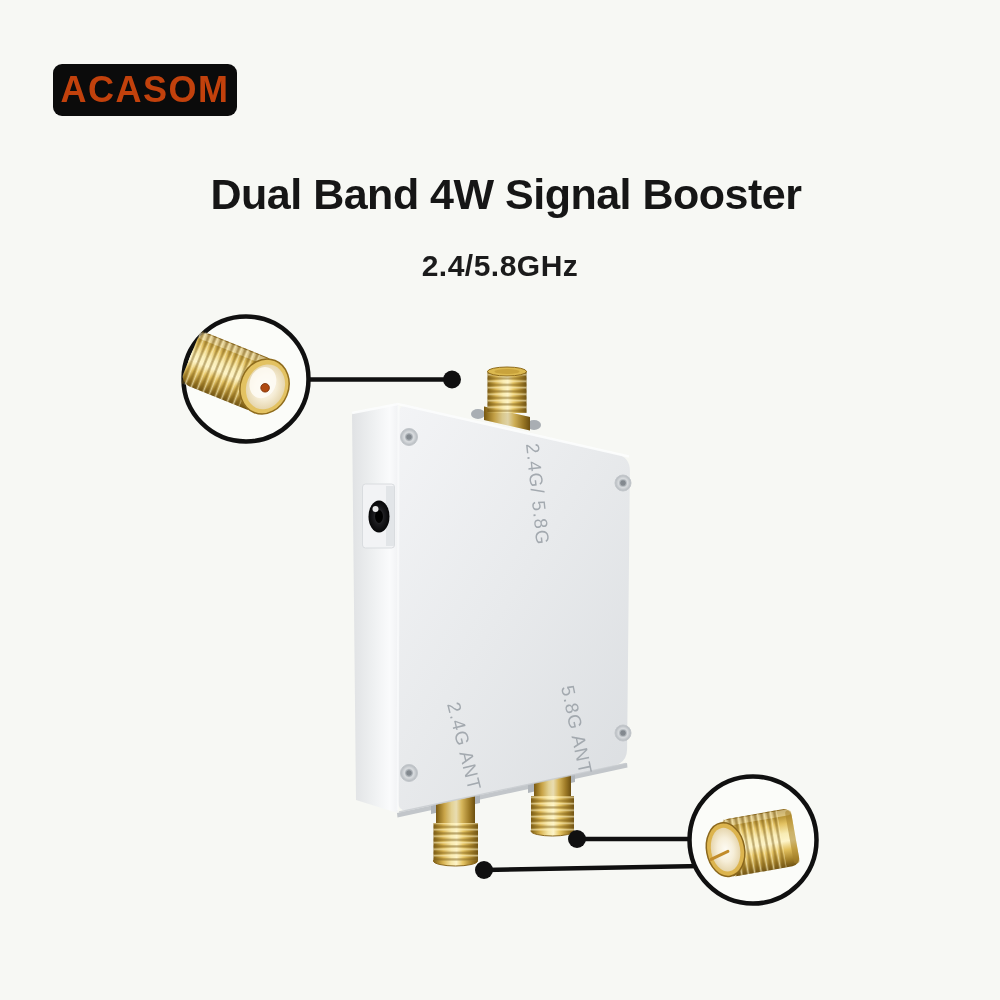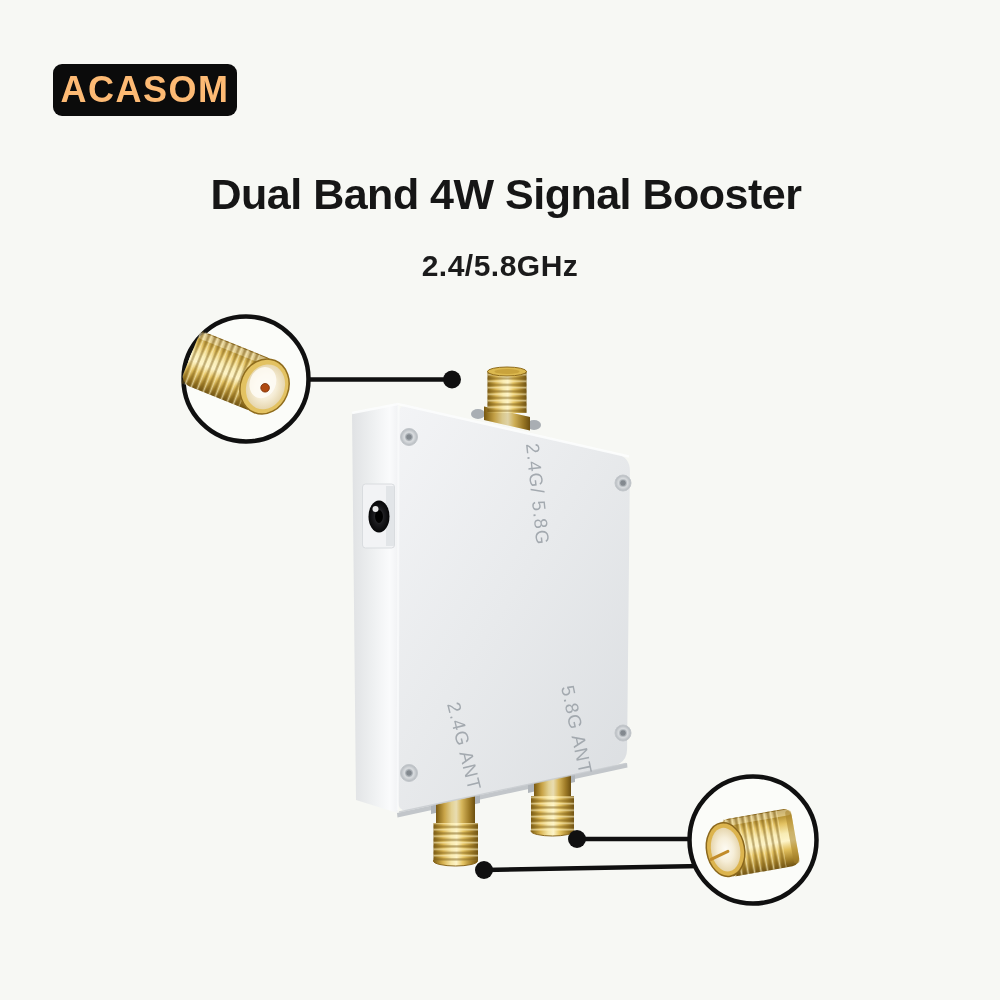--- a/index.html
+++ b/index.html
@@ -8,21 +8,21 @@
     width:1000px;height:1000px;
     background:#f7f8f4;
     overflow:hidden;
     font-family:"Liberation Sans", sans-serif;
   }
   .badge{
     position:absolute;left:53px;top:64px;
     width:184px;height:52px;
     background:#0b0b0b;border-radius:9px;
     display:flex;align-items:center;justify-content:center;
-    color:#fdba74;font-size:36px;font-weight:bold;letter-spacing:1.5px;
+    color:#c2410c;font-size:36px;font-weight:bold;letter-spacing:1.5px;
   }
   .title{
     position:absolute;left:0;right:0;top:170px;
     text-align:center;
     font-size:43px;font-weight:bold;color:#161616;letter-spacing:-0.5px;
     margin:0;
     padding-left:12px;
   }
   .subtitle{
     position:absolute;left:0;right:0;top:249px;

